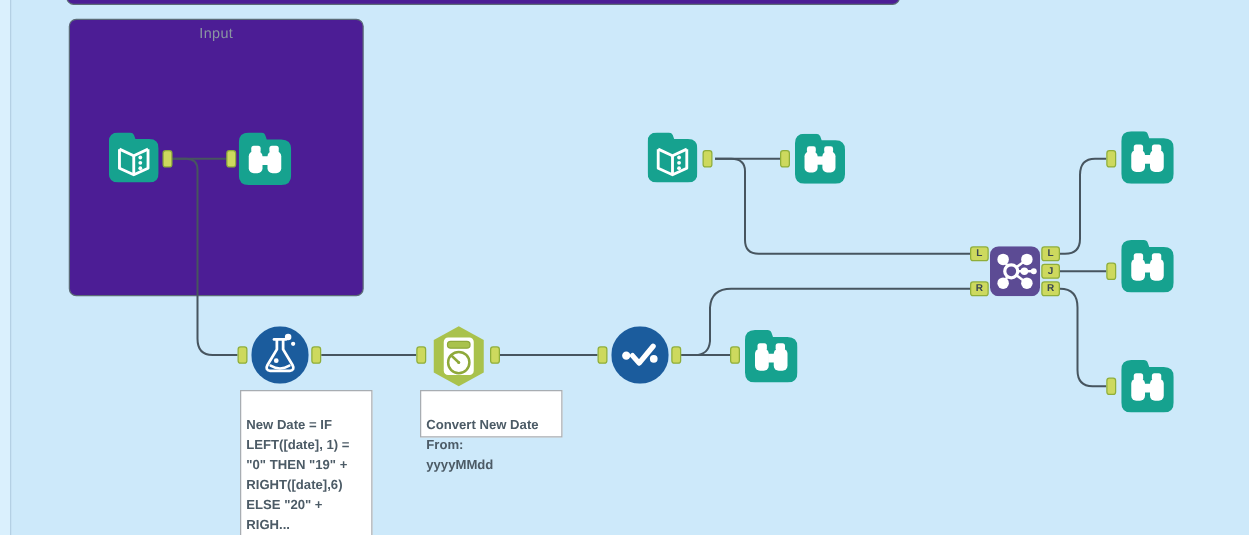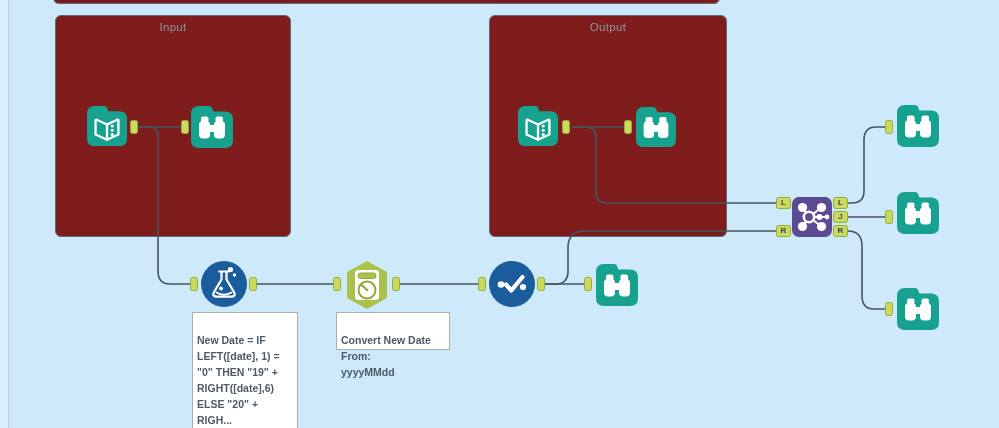--- a/index.html
+++ b/index.html
@@ -1,18 +1,18 @@
 <!DOCTYPE html>
 <html><head>
 <meta charset="utf-8">
 <style>
   html,body{margin:0;padding:0;background:#cde9fa;font-family:"Liberation Sans",sans-serif;}
   .canvas{position:relative;width:999px;height:428px;background:#cde9fa;overflow:hidden;}
   .edge-strip{position:absolute;left:0;top:0;width:8px;height:428px;background:#daf0fd;border-right:1px solid rgba(110,150,180,.35);}
-  .container-box{position:absolute;background:#7f1d1d;border:1.5px solid #5b6b77;border-radius:6px;box-sizing:border-box;}
+  .container-box{position:absolute;background:#4c1d95;border:1.5px solid #5b6b77;border-radius:6px;box-sizing:border-box;}
   .container-title{position:absolute;top:5px;left:0;width:100%;text-align:center;font-size:11.5px;color:#8a97a1;letter-spacing:.3px;}
   .tool{position:absolute;}
   .tool svg{display:block;}
   .anchor{position:absolute;background:#cdd95e;border:1px solid #8fae3a;border-radius:2.5px;box-sizing:border-box;}
   .anchor.plain{width:8px;height:14px;}
   .anchor.lettered{width:15px;height:12px;font-size:8px;font-weight:bold;color:#3c4852;
     display:flex;align-items:center;justify-content:center;line-height:1;}
   .annotation{position:absolute;background:#fff;border:1px solid #a8adb2;box-sizing:border-box;
     padding:3px 4px;font-size:10.5px;font-weight:600;color:#4c5b66;line-height:16px;white-space:pre-line;}
   .wires{position:absolute;left:0;top:0;pointer-events:none;}
@@ -23,23 +23,20 @@
 <div class="canvas">
 
   <div class="edge-strip"></div>
 
   <div class="container-box" style="left:53px;top:-13px;width:667px;height:17px;"></div>
 
   <div class="container-box" style="left:55px;top:15px;width:236px;height:222px;">
     <div class="container-title">Input</div>
   </div>
 
-  <div class="container-box" style="left:489px;top:15px;width:238px;height:222px;">
-    <div class="container-title">Output</div>
-  </div>
 
   <svg width="0" height="0" style="position:absolute" aria-hidden="true">
     <defs>
       <symbol id="sym-folder" viewBox="0 0 42 42">
         <path d="M8,0 H18 q2.4,0 3.2,2.2 L22.4,5.5 H34 q8,0 8,8 V34 q0,8 -8,8 H8 q-8,0 -8,-8 V8 q0,-8 8,-8 Z" fill="#16a28f"></path>
       </symbol>
       <symbol id="sym-book" viewBox="0 0 42 42">
         <g fill="none" stroke="#fff" stroke-width="2.4" stroke-linejoin="round">
           <path d="M9,14 L9,30 L21,35.5 L33,30 L33,14"></path>
           <path d="M9,14 L21,19.5 L33,14"></path>

